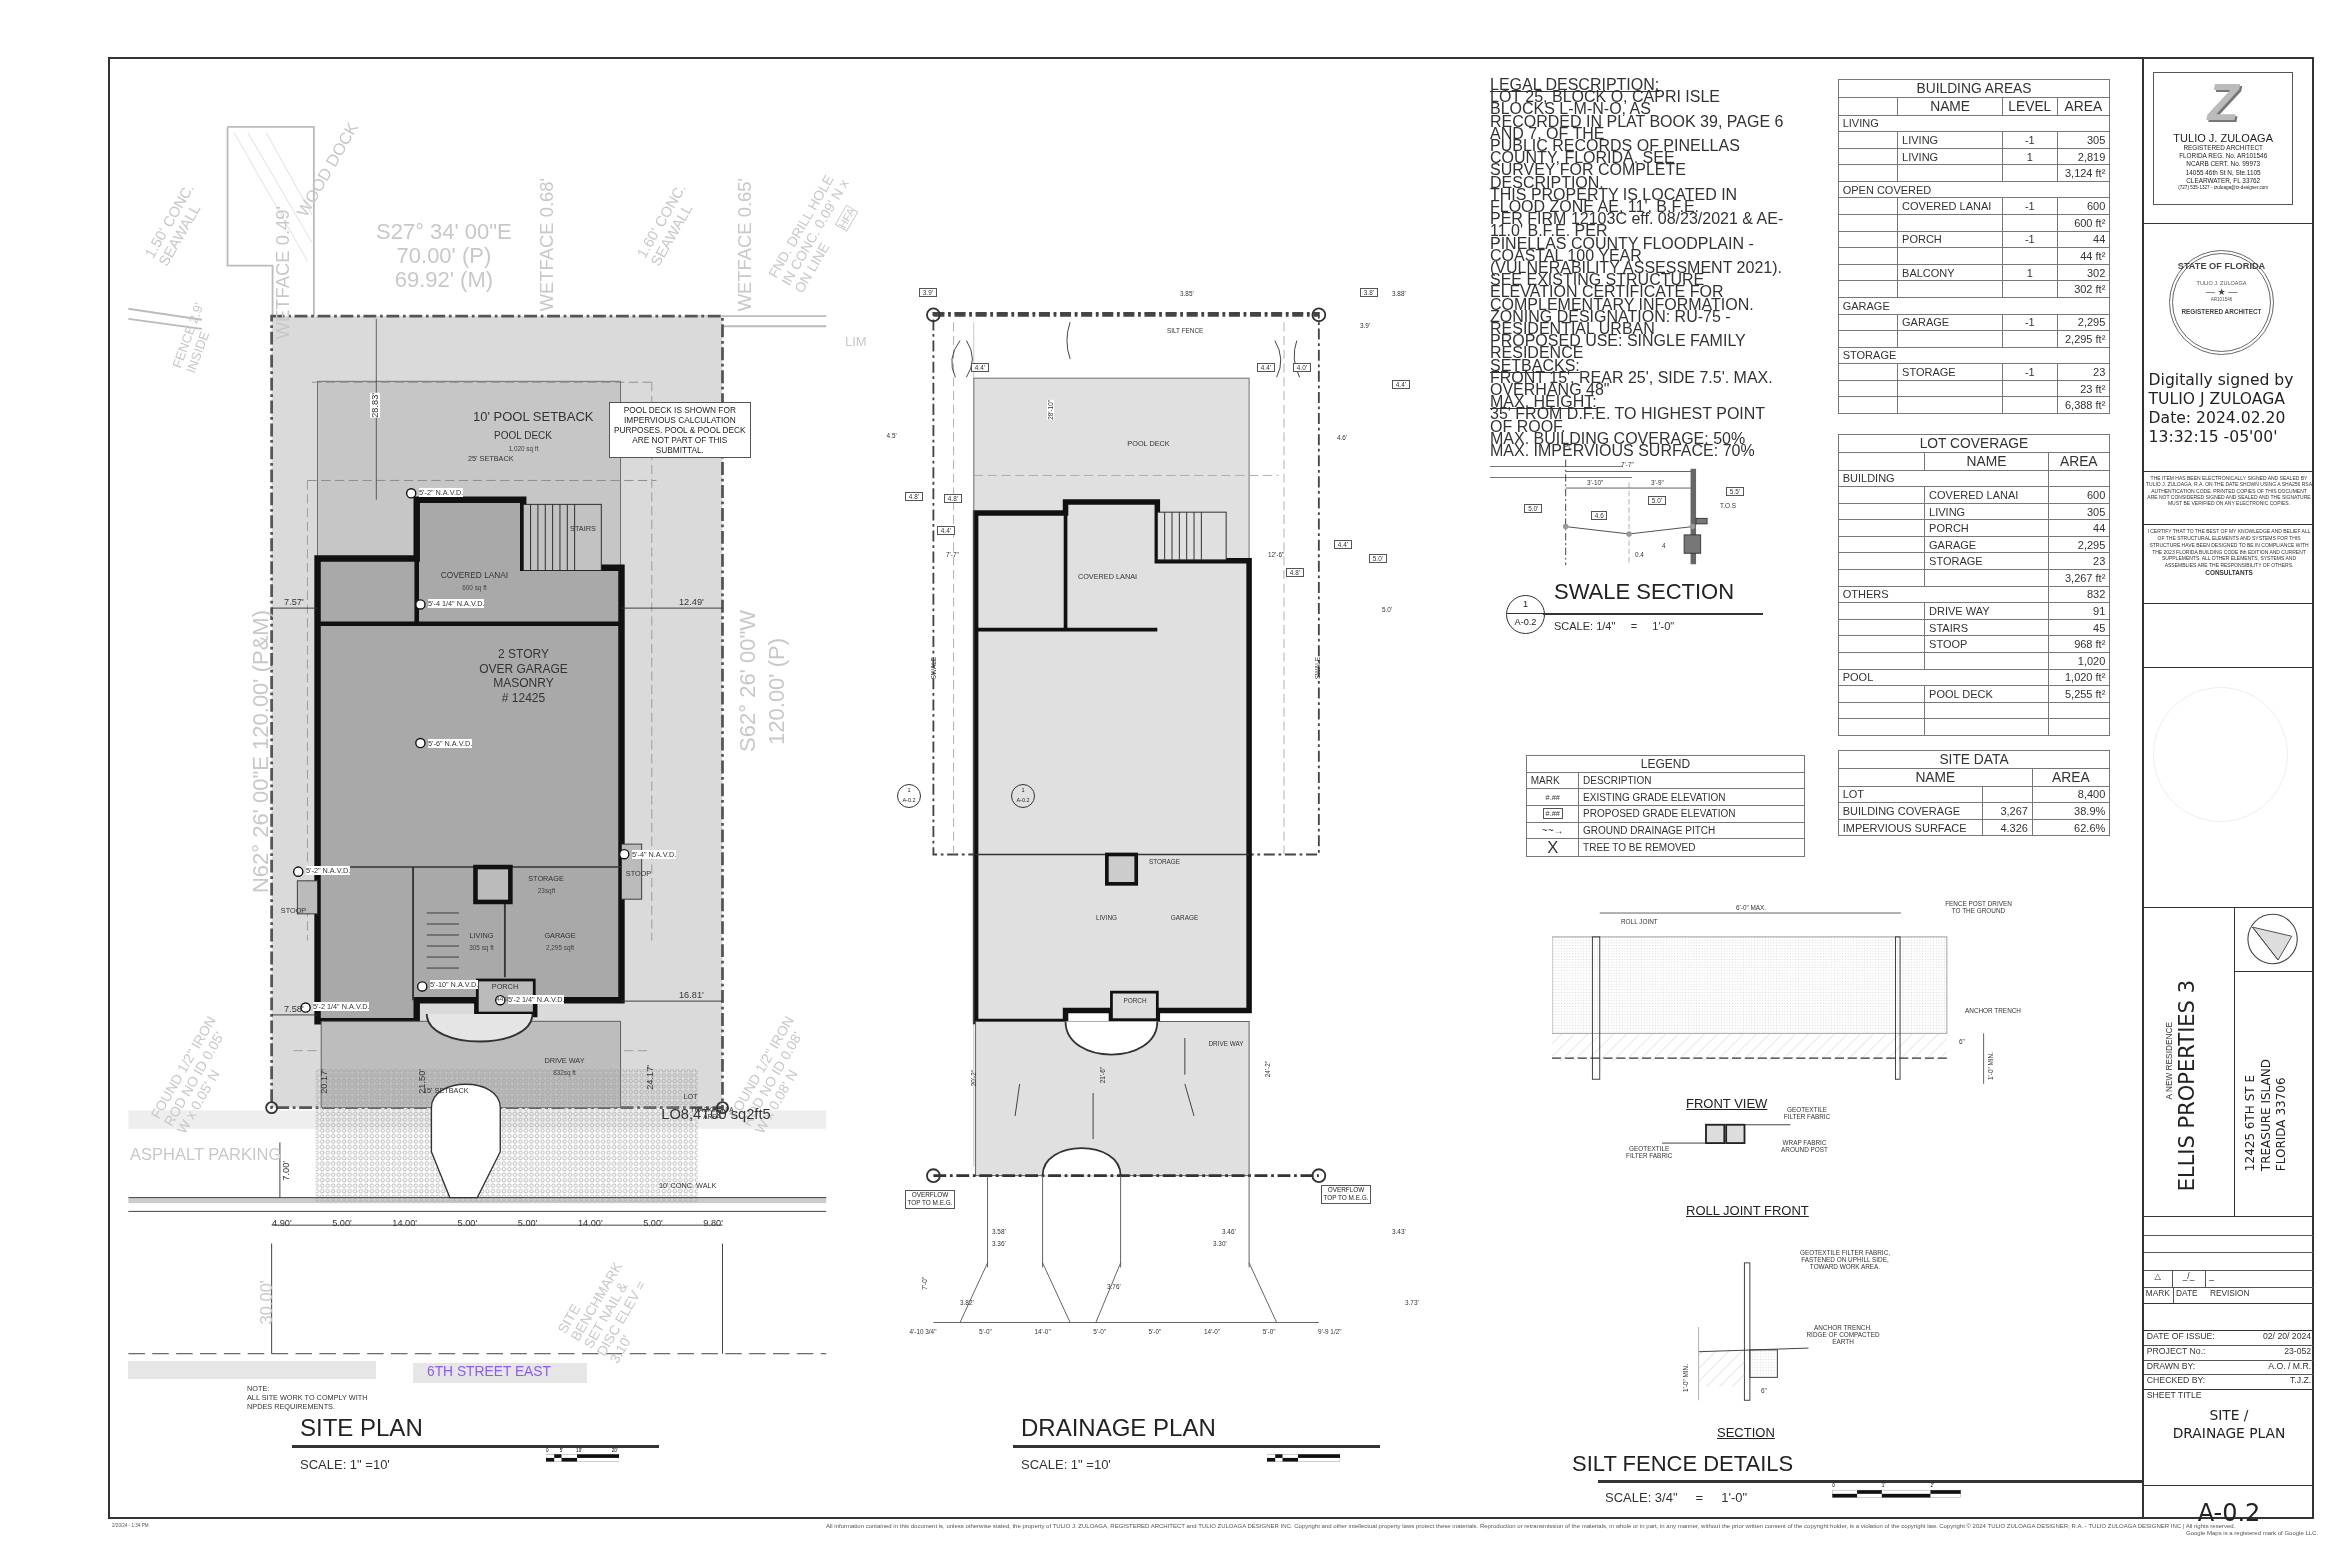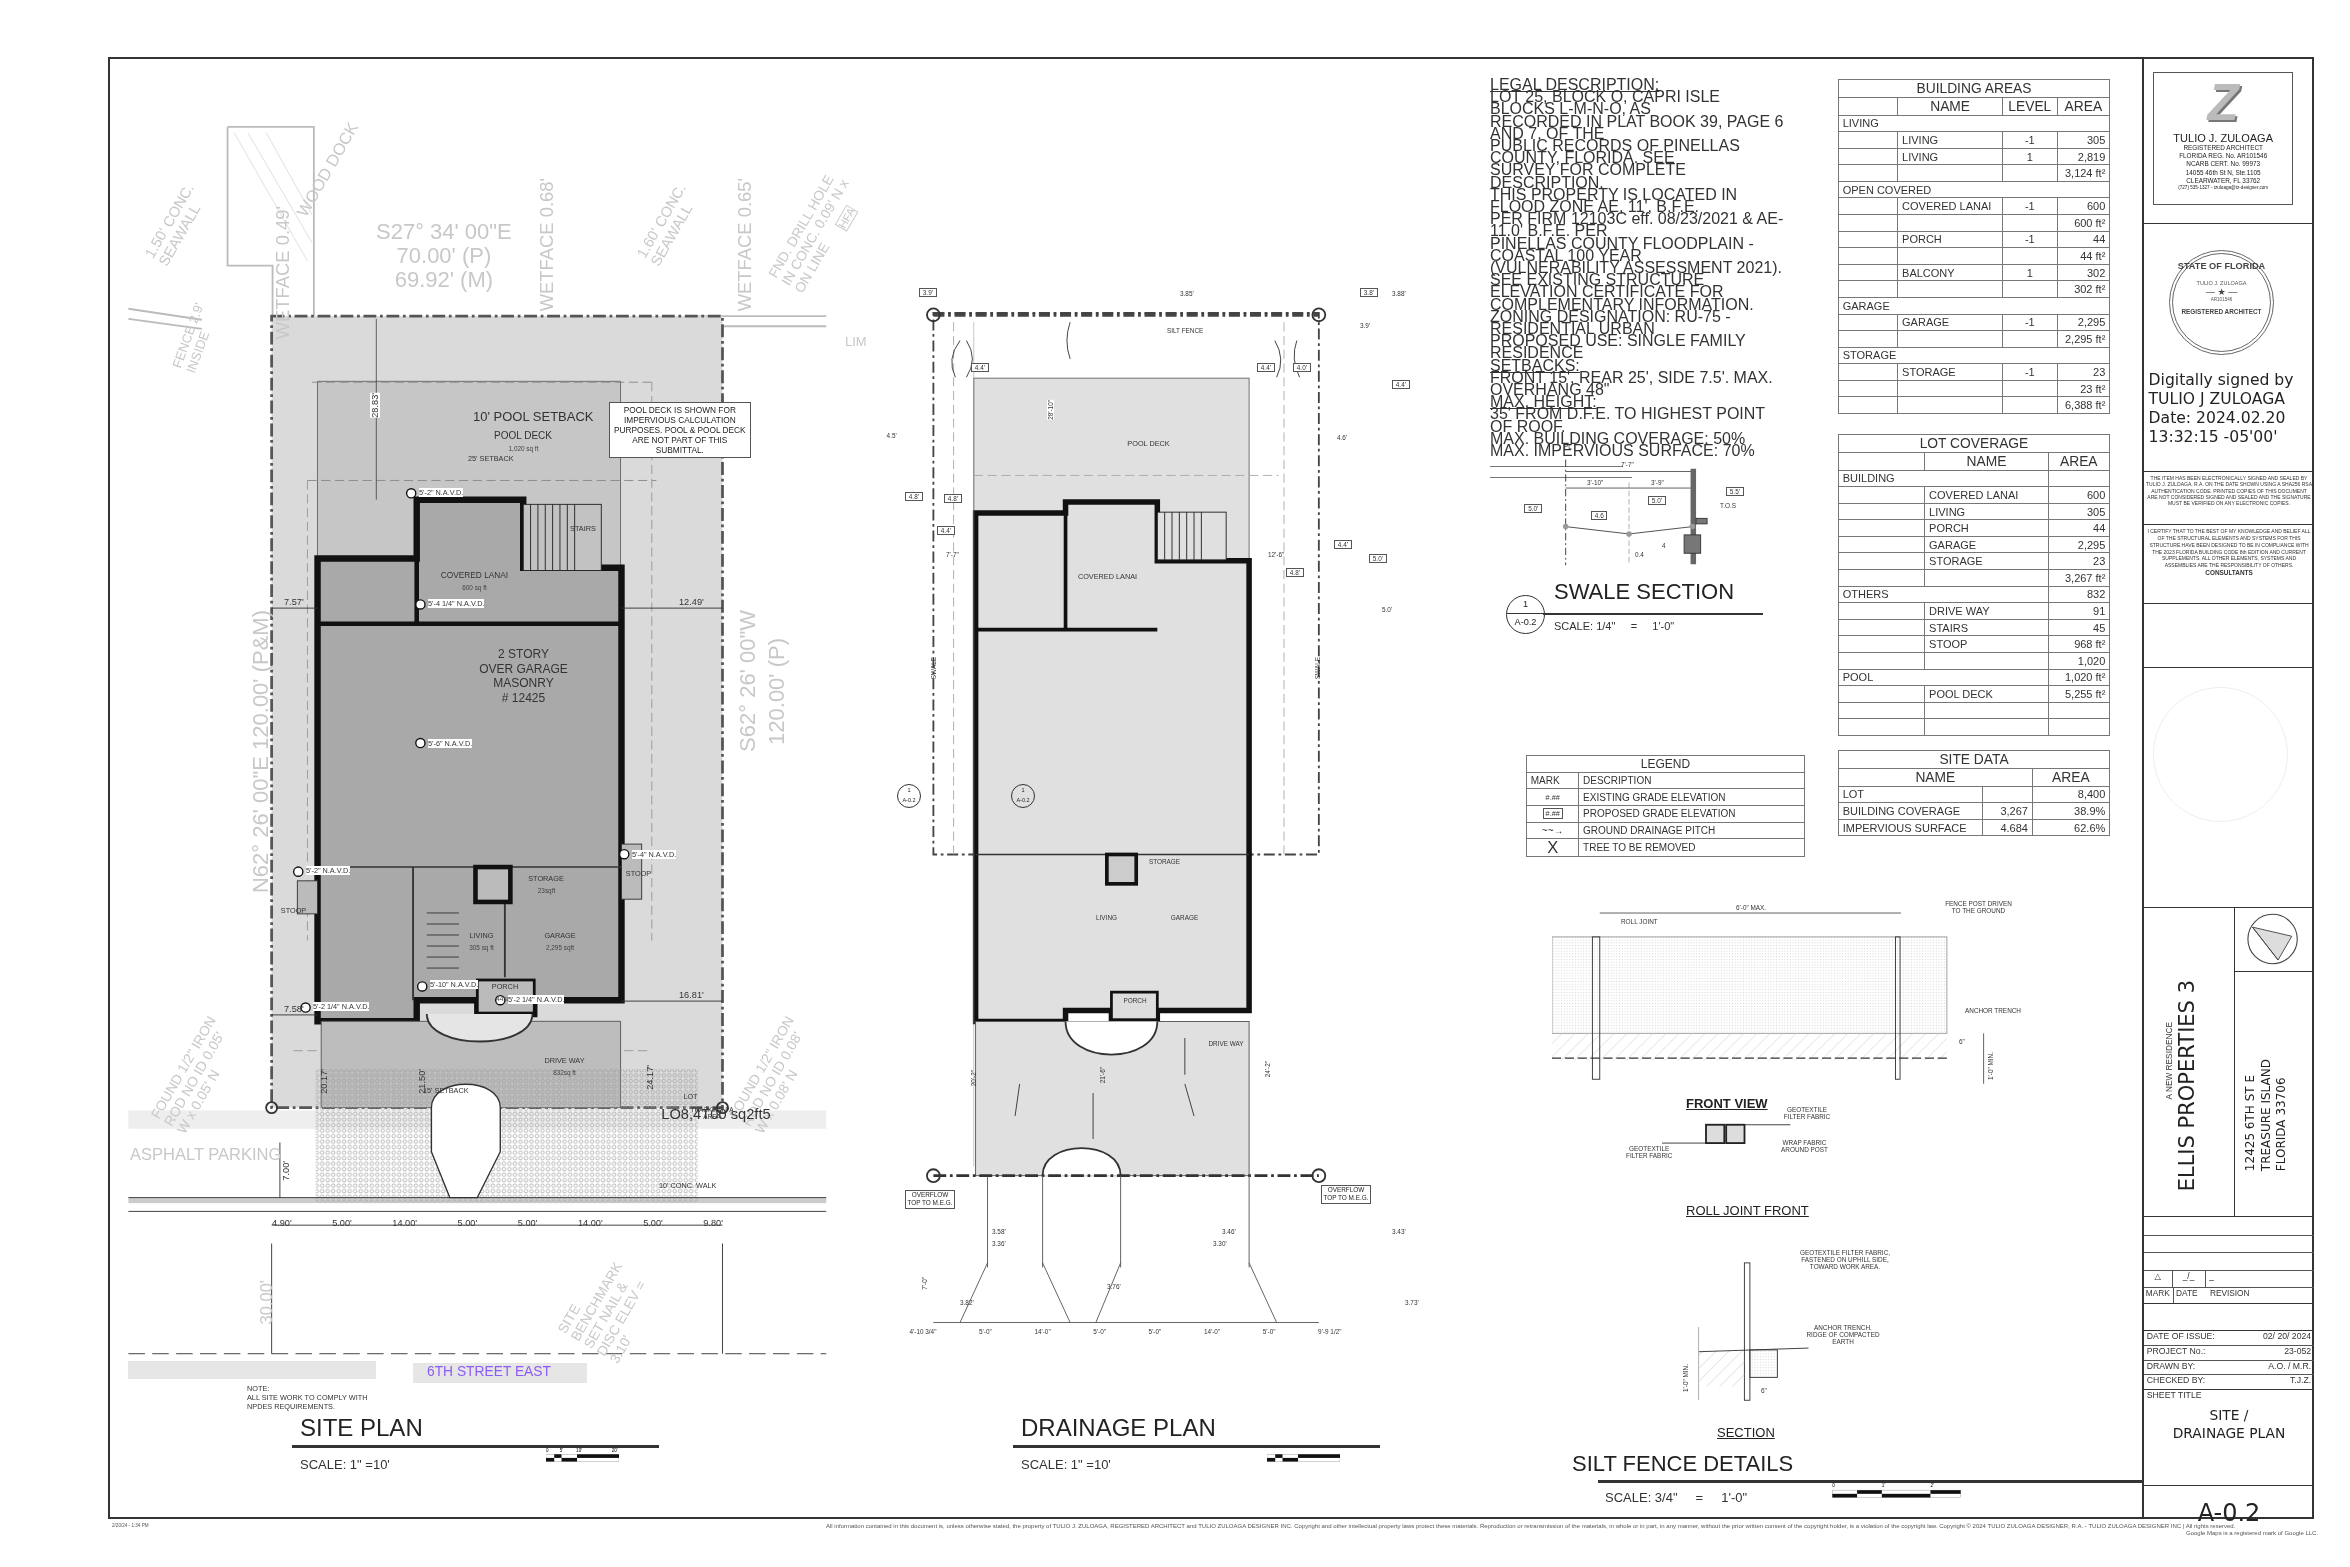--- a/index.html
+++ b/index.html
@@ -632,21 +632,21 @@
         <td class="num" style="width:41px;"></td>
         <td class="num" style="width:69px;">8,400</td>
       </tr>
       <tr>
         <td>BUILDING COVERAGE</td>
         <td class="num" style="width:41px;">3,267</td>
         <td class="num" style="width:69px;">38.9%</td>
       </tr>
       <tr>
         <td>IMPERVIOUS SURFACE</td>
-        <td class="num" style="width:41px;">4.684</td>
+        <td class="num" style="width:41px;">4.326</td>
         <td class="num" style="width:69px;border-radius:6px;">62.6%</td>
       </tr>
     </tbody>
 </table>
 
 <div class="abs" style="left:1506px; top:432px; width:303px; height:230px;">
   <svg width="303" height="147" style="position:absolute; left:0; top:0;" viewBox="0 0 330 160">
     <line x1="65" y1="30" x2="65" y2="145" stroke="#333" stroke-dasharray="8,3,2,3"></line>
     <line x1="134" y1="55" x2="134" y2="145" stroke="#aaa" stroke-dasharray="6,3"></line>
     <line x1="65" y1="43" x2="203" y2="43" stroke="#555"></line>
@@ -725,21 +725,21 @@
     <line x1="52" y1="14" x2="380" y2="14" stroke="#555"></line>
     <line x1="470" y1="145" x2="470" y2="200" stroke="#555"></line>
   </svg>
   <div class="abs dim" style="left:69px; top:18.4px; font-size:6.4px;">ROLL JOINT</div>
   <div class="abs dim" style="left:184px; top:3.7px; font-size:6.4px;">6'-0" MAX.</div>
   <div class="abs dim" style="left:390px; top:0px; width:73px; font-size:6.4px; text-align:center;">FENCE POST DRIVEN TO THE GROUND</div>
   <div class="abs dim" style="left:413px; top:107px; font-size:6.4px;">ANCHOR TRENCH</div>
   <div class="abs dim" style="left:407px; top:138px; font-size:6.4px;">6"</div>
   <div class="abs dim vert" style="left:435px; top:152px; font-size:6.4px;">1'-0" MIN.</div>
 </div>
-<div class="abs cond" style="left:1686px; top:1096px; font-size:13px; text-decoration:underline; color:#222;font-weight:bold;">FRONT VIEW</div>
+<div class="abs cond" style="left:1686px; top:1096px; font-size:13px; text-decoration:underline; color:#222;">FRONT VIEW</div>
 
 <div class="abs" style="left:1607px; top:1111px; width:275px; height:92px;">
   <svg width="275" height="55" style="position:absolute; left:0; top:0;" viewBox="0 0 300 60">
     <rect x="108" y="45" width="20" height="20" fill="#ddd" stroke="#222" stroke-width="2" transform="translate(0,-30)"></rect>
     <rect x="130" y="45" width="20" height="20" fill="#ddd" stroke="#222" stroke-width="2" transform="translate(0,-30)"></rect>
     <line x1="150" y1="15" x2="200" y2="15" stroke="#333"></line>
     <line x1="60" y1="35" x2="108" y2="35" stroke="#333"></line>
   </svg>
   <div class="abs dim" style="left:170px; top:-4.6px; width:60px; font-size:6.4px; text-align:center;">GEOTEXTILE FILTER FABRIC</div>
   <div class="abs dim" style="left:14.7px; top:34px; width:55px; font-size:6.4px; text-align:center;">GEOTEXTILE FILTER FABRIC</div>

